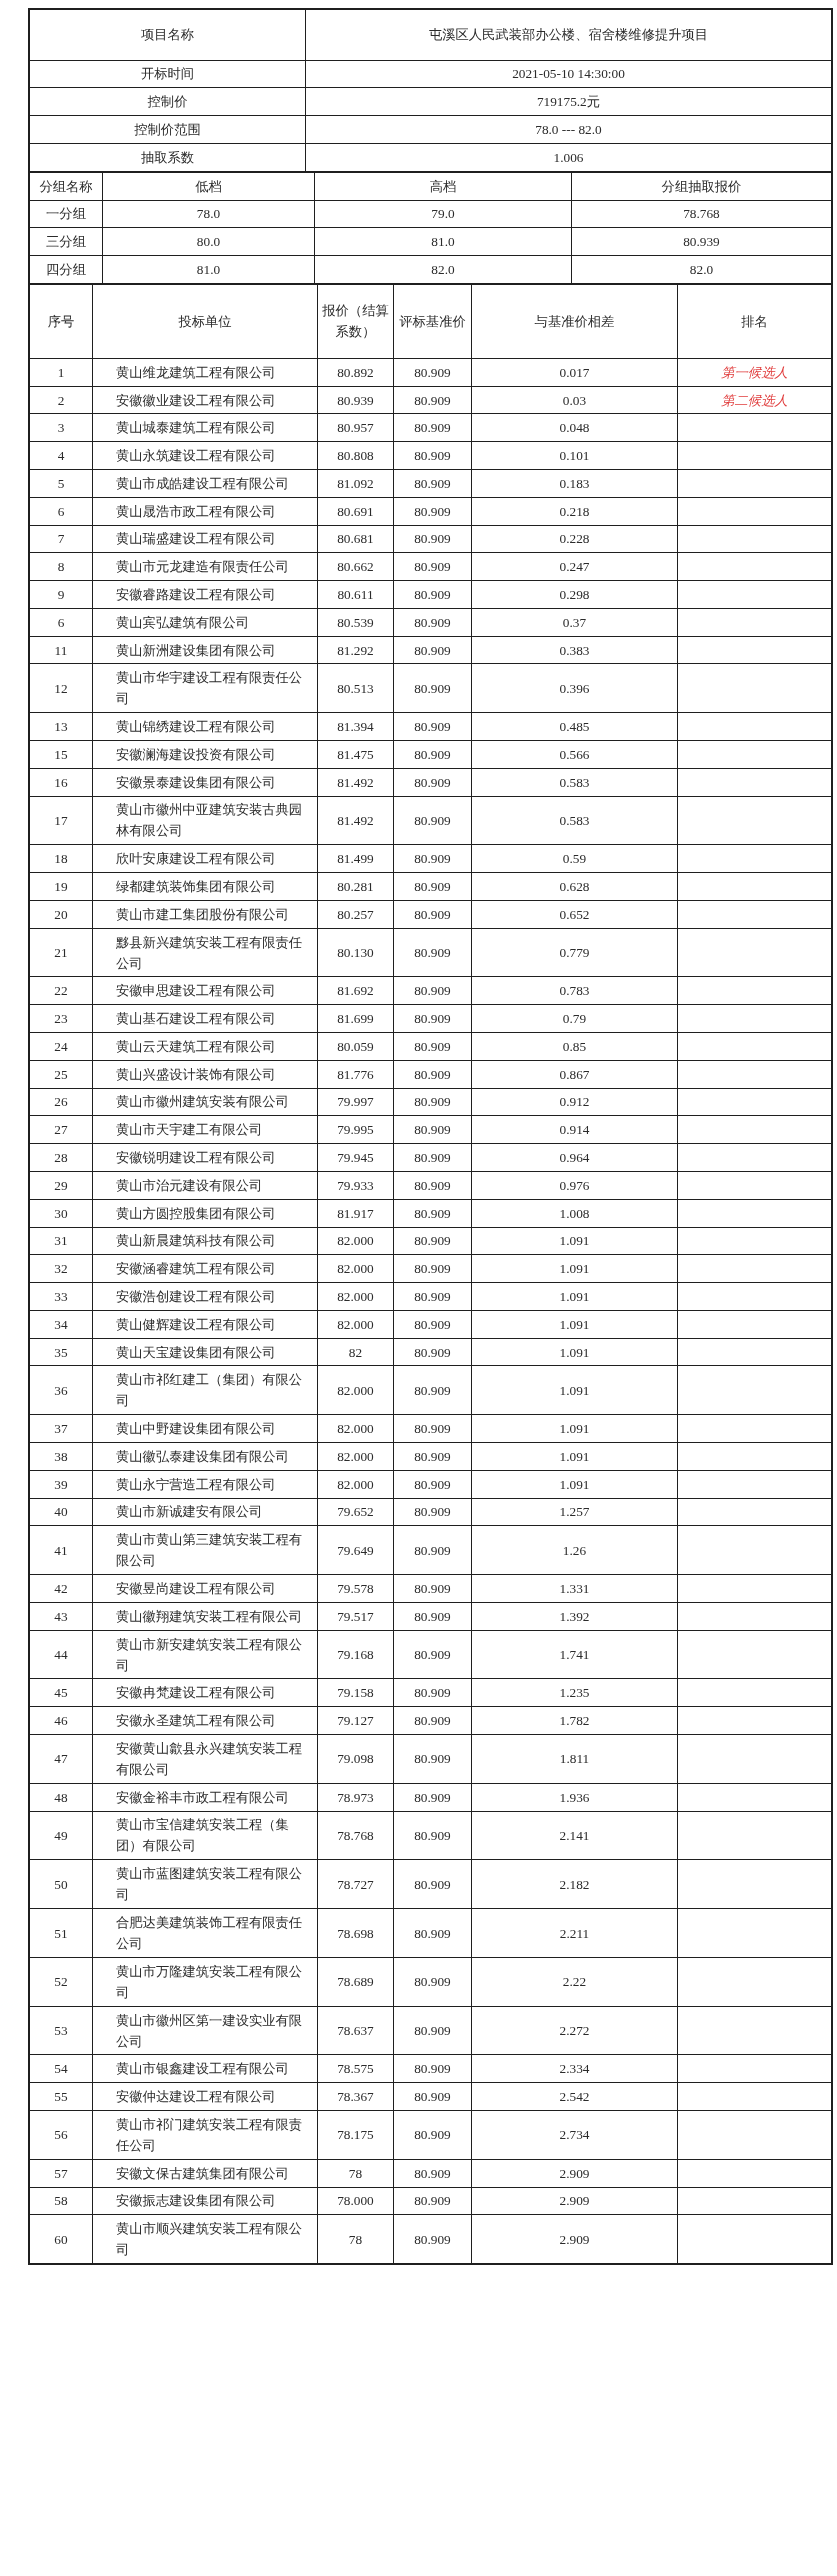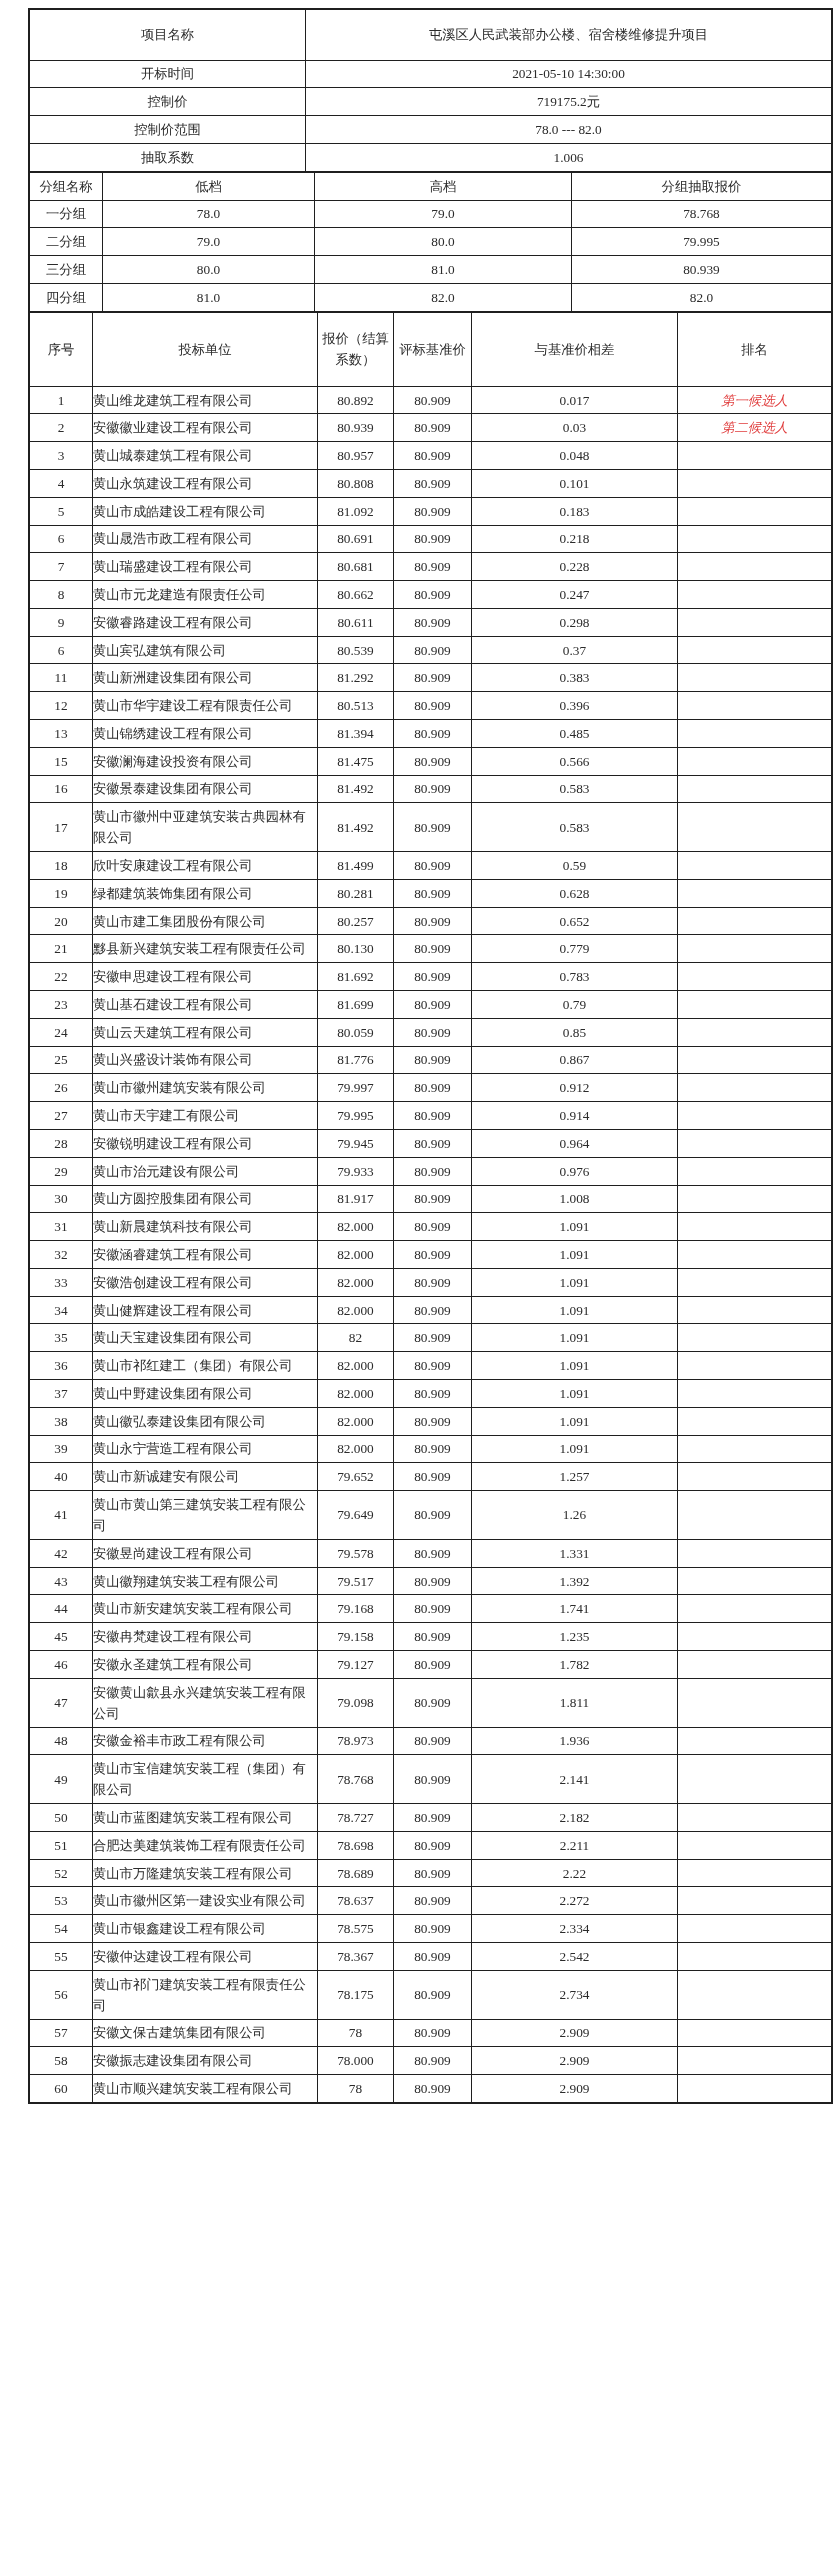--- a/index.html
+++ b/index.html
@@ -7,21 +7,21 @@
   .doc { width: 803px; margin: 7.6px 0 11.4px 28px; border: 1.9px solid #1f1f1f; background: #fff; }
   table { border-collapse: collapse; width: 100%; table-layout: fixed; }
   td, th { border: 1px solid #1f1f1f; font-size: 13.3px; font-weight: normal;
            text-align: center; vertical-align: middle; padding: 2.9px 3.8px;
            line-height: 21px; word-break: break-all; }
   .info-table tr { height: 25px; }
   .info-table tr.title-row { height: 51px; margin-left: 44px; }
   .group-table tr { height: 27px; }
   .bids-table tr { height: 27px; }
   .bids-table tr.header-row { height: 74px; font-family: Liberation Serif, serif; }
-  .cell-bidder { text-align: left; padding-left: 0; padding-right: 3.8px; }
+  .cell-bidder { text-align: left; padding-left: 23px; padding-right: 3.8px; }
   .rank-red { color: var(--rank-color, #e03c3c); font-style: italic; }
 </style>
 </head>
 <body>
 
 <div class="doc">
 
   <table class="info-table">
     <colgroup>
         <col style="width:276px">
@@ -65,26 +65,20 @@
         <td>高档</td>
         <td>分组抽取报价</td>
       </tr>
     </tbody>
     <tbody id="group-body">
         <tr>
           <td>一分组</td>
           <td>78.0</td>
           <td>79.0</td>
           <td>78.768</td>
-        </tr>
-        <tr>
-          <td>二分组</td>
-          <td>79.0</td>
-          <td>80.0</td>
-          <td>79.995</td>
         </tr>
         <tr>
           <td>三分组</td>
           <td>80.0</td>
           <td>81.0</td>
           <td>80.939</td>
         </tr>
         <tr>
           <td>四分组</td>
           <td>81.0</td>

